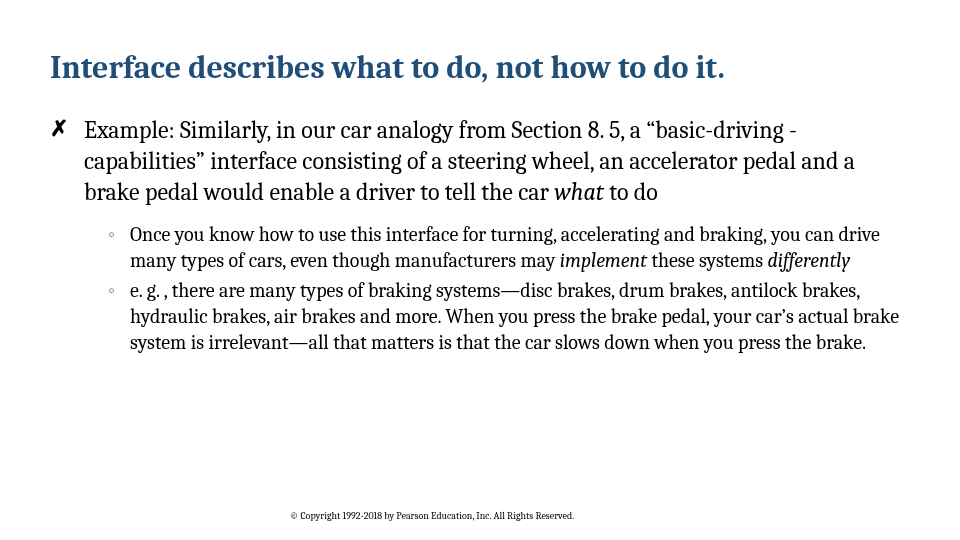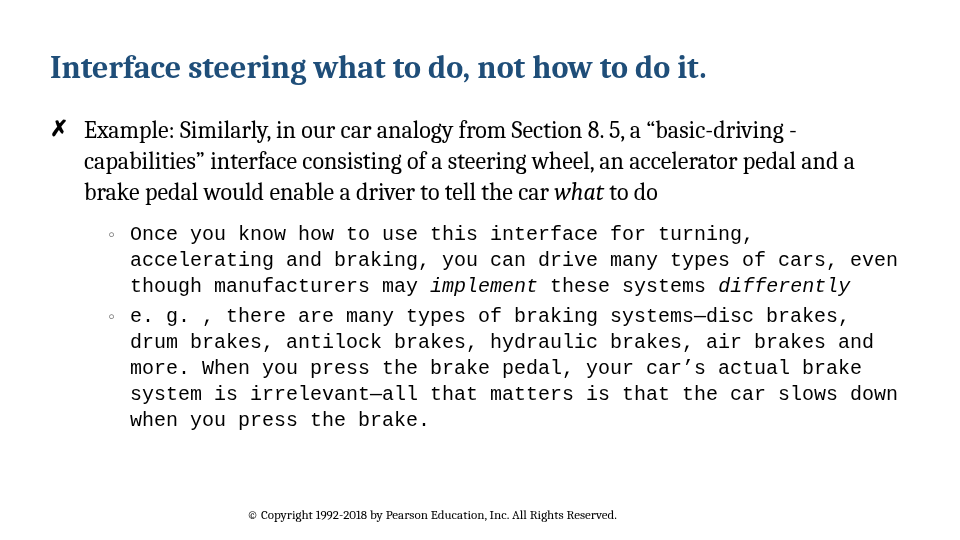--- a/index.html
+++ b/index.html
@@ -60,38 +60,37 @@
   }
   .bullet-2 .marker {
     flex: 0 0 auto;
     width: 22px;
     color: #7f7f7f;
     font-size: 20px;
     line-height: 1.3;
   }
   .bullet-2 .content {
     flex: 1 1 auto;
-    font-family: Liberation Mono, monospace;
   }
   .footer {
     position: absolute;
     bottom: 18px;
     left: 0;
     width: 864px;
     text-align: center;
-    font-size: 13px;
+    font-size: 10px;
     color: #000;
   }
 </style>
 </head>
 <body>
 
 <div class="slide">
 
-  <h1 class="title">Interface steering what to do, not how to do it.</h1>
+  <h1 class="title">Interface describes what to do, not how to do it.</h1>
 
   <div class="bullet-1">
     <div class="marker">✗</div>
     <div class="content">
       <span class="underline">Example:</span><span> Similarly, in our car analogy from Section 8. 5, a “basic-driving -capabilities” interface consisting of a steering wheel, an accelerator pedal and a brake pedal would enable a driver to tell the car </span><span class="italic">what</span><span> to do</span>
     </div>
   </div>
 
   <div class="sublist">
 

